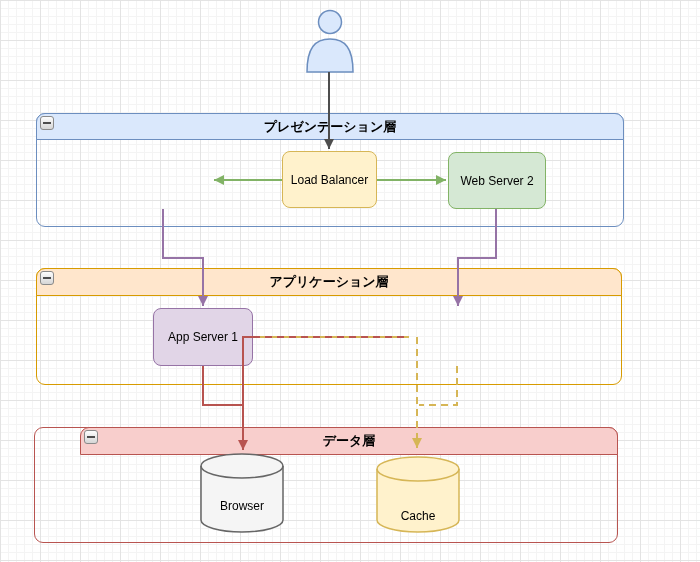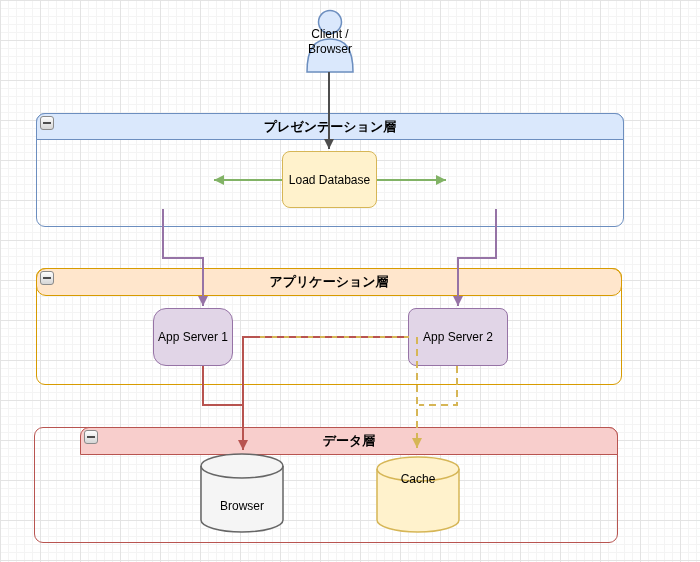--- a/index.html
+++ b/index.html
@@ -13,43 +13,43 @@
       linear-gradient(to bottom,#f4f4f4 1px,transparent 1px);
     background-size:40px 40px,40px 40px,8px 8px,8px 8px;
   }
   
   .layer{position:absolute;border:1px solid;border-radius:9px;background:transparent;box-sizing:border-box;z-index:1;}
   .layer-header{position:absolute;left:-1px;right:-1px;top:-1px;height:27px;border:1px solid;border-radius:9px 9px 0 0;
     display:flex;align-items:center;justify-content:center;font-size:13px;font-weight:bold;color:#000;box-sizing:border-box;}
   .layer-pres{left:36px;top:113px;width:588px;height:114px;border-color:#6c8ebf;}
   .layer-pres .layer-header{background:#dae8fc;border-color:#6c8ebf;}
   .layer-app{left:36px;top:268px;width:586px;height:117px;border-color:#d79b00;}
-  .layer-app .layer-header{background:#ffe6cc;border-color:#d79b00;height:28px;border-radius:10px;}
+  .layer-app .layer-header{background:#ffe6cc;border-color:#d79b00;height:28px;}
   .layer-data{left:34px;top:427px;width:584px;height:116px;border-color:#b85450;}
   .layer-data .layer-header{background:#f8cecc;border-color:#b85450;height:28px;margin-left:46px;}
   .collapse-btn{position:absolute;left:3px;top:2px;width:14px;height:14px;box-sizing:border-box;
     background:linear-gradient(#fdfdfd,#d6d6d6);border:1px solid #8a8a8a;border-radius:3px;
     display:flex;align-items:center;justify-content:center;cursor:pointer;}
   .minus{display:block;width:8px;height:2px;background:#4d4d4d;}
   
   .node{position:absolute;border:1px solid;border-radius:8px;box-sizing:border-box;z-index:2;
     display:flex;align-items:center;justify-content:center;text-align:center;font-size:12px;color:#000;}
   .node-web1{left:113px;top:152px;width:99px;height:57px;background:#d5e8d4;border-color:#82b366;}
   .node-lb{left:282px;top:151px;width:95px;height:57px;background:#fff2cc;border-color:#d6b656;}
   .node-web2{left:448px;top:152px;width:98px;height:57px;background:#d5e8d4;border-color:#82b366;}
-  .node-app1{left:153px;top:308px;width:80px;height:58px;background:#e1d5e7;border-color:#9673a6;border-radius:13px;}
+  .node-app1{left:153px;top:308px;width:100px;height:58px;background:#e1d5e7;border-color:#9673a6;}
   .node-app2{left:408px;top:308px;width:100px;height:58px;background:#e1d5e7;border-color:#9673a6;}
   
   .shape-svg{position:absolute;z-index:2;overflow:visible;}
   .cyl-db{left:199px;top:452px;}
   .cyl-cache{left:375px;top:455px;}
   .actor-svg{left:305px;top:8px;}
   .shape-label{position:absolute;z-index:3;font-size:12px;color:#000;text-align:center;}
   .label-db{left:199px;top:499px;width:86px;}
-  .label-cache{left:375px;top:472px;width:86px;}
+  .label-cache{left:375px;top:509px;width:86px;}
   .label-client{left:299px;top:27px;width:62px;line-height:15px;}
   
   .edges{position:absolute;left:0;top:0;z-index:4;pointer-events:none;}
 </style>
 </head>
 <body>
 
 <div class="canvas">
 
   <div class="layer layer-pres">
@@ -73,46 +73,45 @@
   <div class="layer layer-data">
     <div class="layer-header">
       <span class="collapse-btn">
           <span class="minus"></span>
         </span>
       <span class="layer-title">データ層</span>
     </div>
   </div>
 
   <div class="node node-lb">
-    <span>Load Database</span>
+    <span>Load Balancer</span>
+  </div>
+  <div class="node node-web2">
+    <span>Web Server 2</span>
   </div>
   <div class="node node-app1">
     <span>App Server 1</span>
-  </div>
-  <div class="node node-app2">
-    <span>App Server 2</span>
   </div>
 
   <svg class="shape-svg cyl-db" width="86" height="84">
     <path d="M2,14 a41,12 0 0 1 82,0 l0,54 a41,12 0 0 1 -82,0 z" fill="#f5f5f5" stroke="#666666" stroke-width="1.5"></path>
     <path d="M2,14 a41,12 0 0 0 82,0" fill="none" stroke="#666666" stroke-width="1.5"></path>
   </svg>
   <div class="shape-label label-db">Browser</div>
 
   <svg class="shape-svg cyl-cache" width="86" height="84">
     <path d="M2,14 a41,12 0 0 1 82,0 l0,51 a41,12 0 0 1 -82,0 z" fill="#fff2cc" stroke="#d6b656" stroke-width="1.5"></path>
     <path d="M2,14 a41,12 0 0 0 82,0" fill="none" stroke="#d6b656" stroke-width="1.5"></path>
   </svg>
   <div class="shape-label label-cache">Cache</div>
 
   <svg class="shape-svg actor-svg" width="50" height="66">
     <path d="M2,64 C2,40 10,31 25,31 C40,31 48,40 48,64 Z" fill="#dae8fc" stroke="#6c8ebf" stroke-width="1.5"></path>
     <circle cx="25" cy="14" r="11.5" fill="#dae8fc" stroke="#6c8ebf" stroke-width="1.5"></circle>
   </svg>
-  <div class="shape-label label-client">Client / Browser</div>
 
   <svg class="edges" width="700" height="562">
     <defs>
       <marker id="mGray" viewBox="0 0 12 12" refX="11" refY="6" markerWidth="12" markerHeight="12" markerUnits="userSpaceOnUse" orient="auto">
           <path d="M1,1 L11,6 L1,11 Z" fill="#4d4d4d"></path>
         </marker>
       <marker id="mGreen" viewBox="0 0 12 12" refX="11" refY="6" markerWidth="12" markerHeight="12" markerUnits="userSpaceOnUse" orient="auto">
           <path d="M1,1 L11,6 L1,11 Z" fill="#82b366"></path>
         </marker>
       <marker id="mPurple" viewBox="0 0 12 12" refX="11" refY="6" markerWidth="12" markerHeight="12" markerUnits="userSpaceOnUse" orient="auto">

